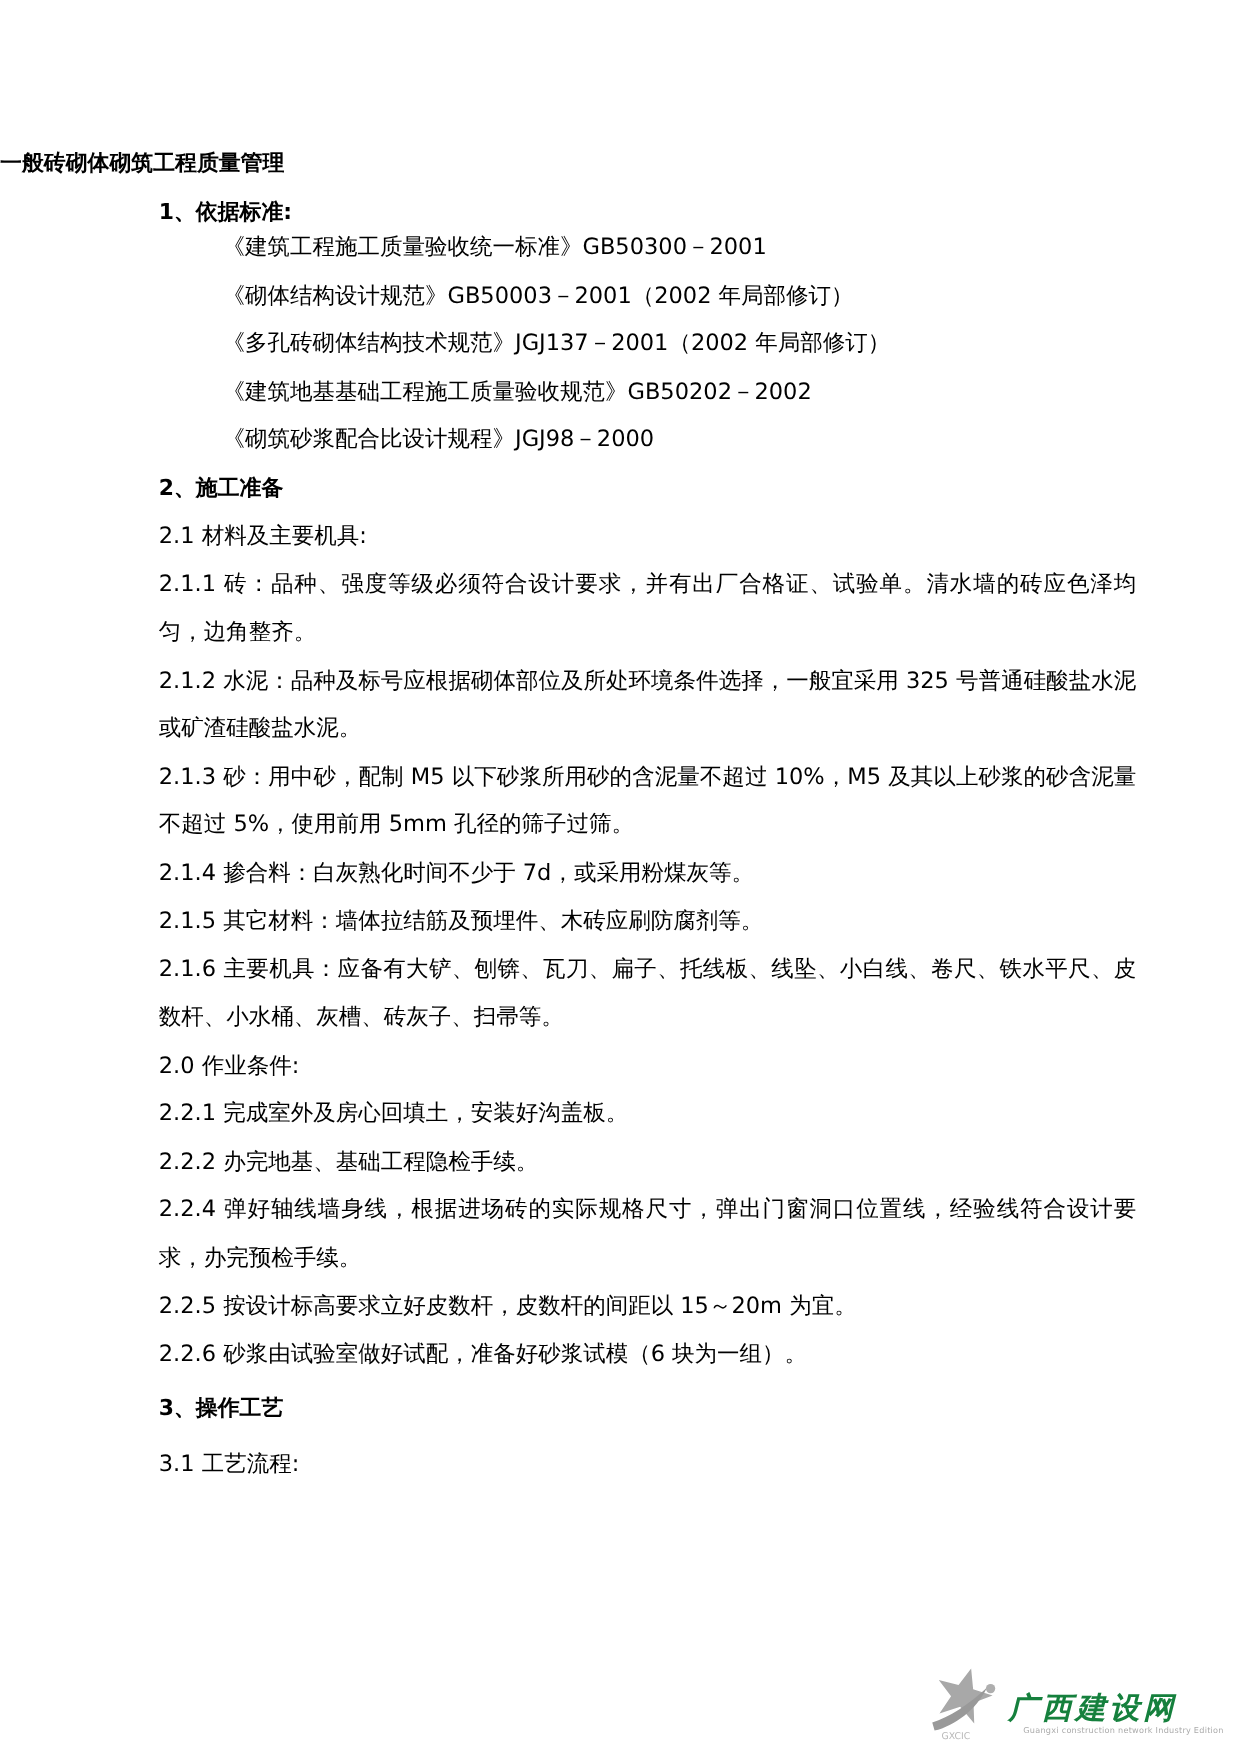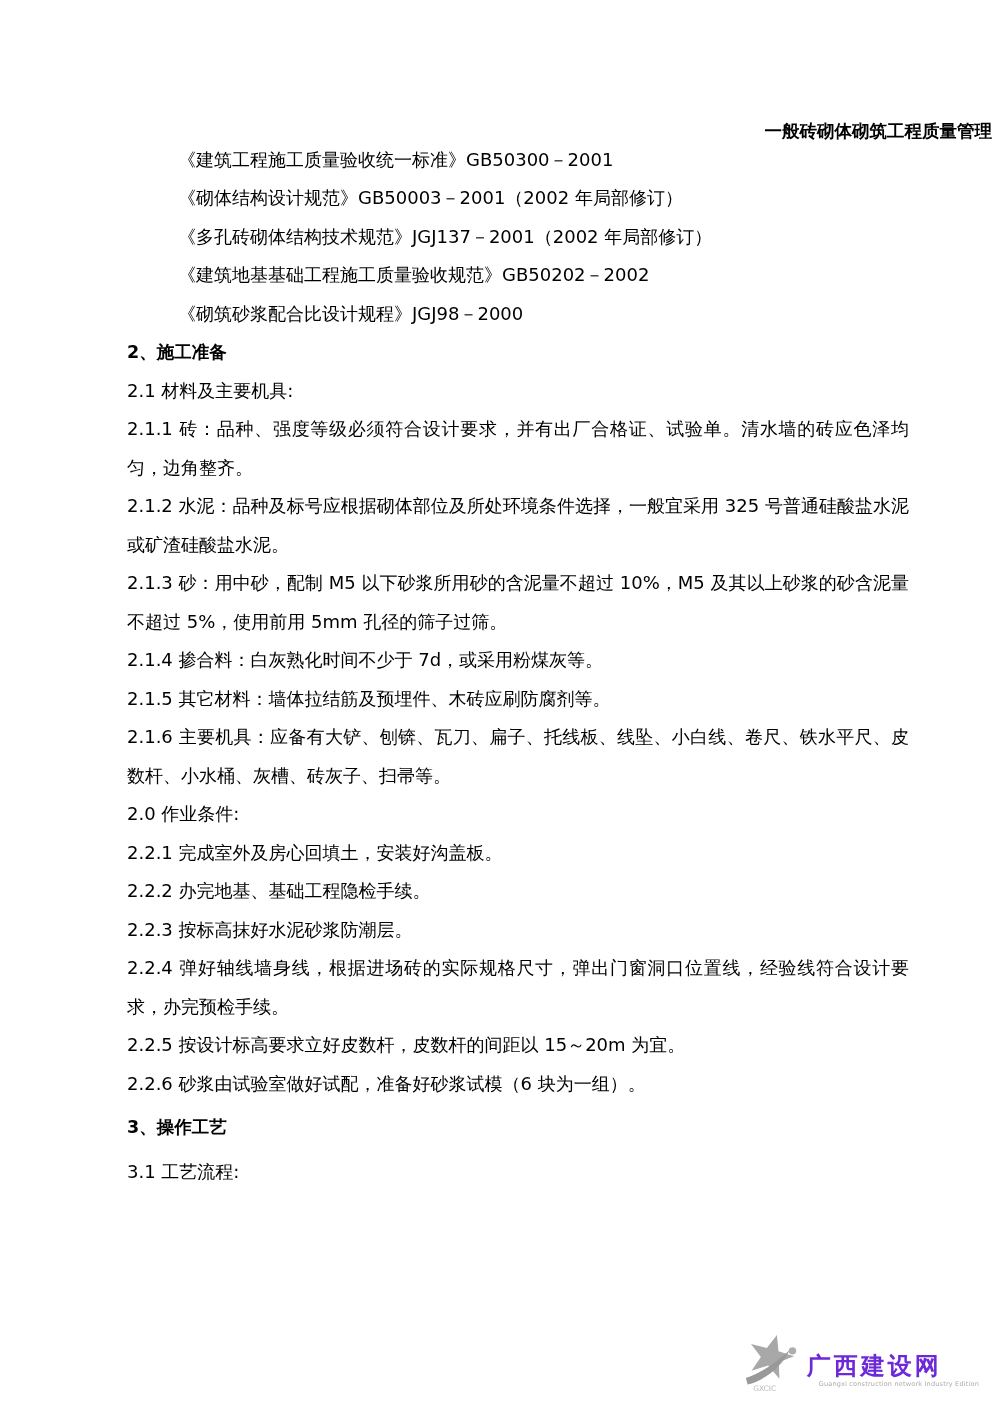--- a/index.html
+++ b/index.html
@@ -23,21 +23,21 @@
   .page-content h1,
   .page-content h2 {
     margin: 0;
     line-height: 38.5px;
     font-size: 18px;
     font-weight: normal;
   }
   .doc-title {
     font-weight: bold !important;
     font-size: 17.5px !important;
-    text-align: right;
+    text-align: left;
     margin-left: -127px !important;
     margin-right: -83px !important;
   }
   .sec-heading {
     font-weight: bold !important;
     font-size: 17.5px !important;
     text-align: left;
   }
   .refs {
     margin-top: -10px;
@@ -72,39 +72,41 @@
   .wm-textcol {
     margin-left: 8px;
     margin-bottom: 5px;
   }
   .wm-sitename {
     font-family: "DejaVu Serif", "Liberation Serif", serif;
     font-weight: bold;
     font-size: 24px;
     line-height: 28px;
     letter-spacing: 3px;
-    color: #6d28d9;
+    color: #15803d;
     white-space: nowrap;
+    font-style: italic;
   }
   .wm-tagline {
     font-size: 6.5px;
     line-height: 9px;
     color: #ababab;
     letter-spacing: 0.2px;
     white-space: nowrap;
     padding-left: 12px;
   }
 </style>
 </head>
 <body>
 
 <div class="page-content">
 
   <h1 class="doc-title"><span>一般砖砌体砌筑工程质量管理</span></h1>
 
+  <h2 class="sec-heading">1、依据标准:</h2>
 
   <div class="refs">
     <p>《建筑工程施工质量验收统一标准》GB50300－2001</p>
     <p>《砌体结构设计规范》GB50003－2001（2002 年局部修订）</p>
     <p>《多孔砖砌体结构技术规范》JGJ137－2001（2002 年局部修订）</p>
     <p>《建筑地基基础工程施工质量验收规范》GB50202－2002</p>
     <p>《砌筑砂浆配合比设计规程》JGJ98－2000</p>
   </div>
 
   <h2 class="sec-heading">2、施工准备</h2>
@@ -112,21 +114,20 @@
   <p class="body-para">2.1 材料及主要机具:</p>
   <p class="body-para">2.1.1 砖：品种、强度等级必须符合设计要求，并有出厂合格证、试验单。清水墙的砖应色泽均匀，边角整齐。</p>
   <p class="body-para">2.1.2 水泥：品种及标号应根据砌体部位及所处环境条件选择，一般宜采用 325 号普通硅酸盐水泥或矿渣硅酸盐水泥。</p>
   <p class="body-para">2.1.3 砂：用中砂，配制 M5 以下砂浆所用砂的含泥量不超过 10%，M5 及其以上砂浆的砂含泥量不超过 5%，使用前用 5mm 孔径的筛子过筛。</p>
   <p class="body-para">2.1.4 掺合料：白灰熟化时间不少于 7d，或采用粉煤灰等。</p>
   <p class="body-para">2.1.5 其它材料：墙体拉结筋及预埋件、木砖应刷防腐剂等。</p>
   <p class="body-para">2.1.6 主要机具：应备有大铲、刨锛、瓦刀、扁子、托线板、线坠、小白线、卷尺、铁水平尺、皮数杆、小水桶、灰槽、砖灰子、扫帚等。</p>
   <p class="body-para">2.0 作业条件:</p>
   <p class="body-para">2.2.1 完成室外及房心回填土，安装好沟盖板。</p>
   <p class="body-para">2.2.2 办完地基、基础工程隐检手续。</p>
-  <p class="body-para">2.2.3 按标高抹好水泥砂浆防潮层。</p>
   <p class="body-para">2.2.4 弹好轴线墙身线，根据进场砖的实际规格尺寸，弹出门窗洞口位置线，经验线符合设计要求，办完预检手续。</p>
   <p class="body-para">2.2.5 按设计标高要求立好皮数杆，皮数杆的间距以 15～20m 为宜。</p>
   <p class="body-para">2.2.6 砂浆由试验室做好试配，准备好砂浆试模（6 块为一组）。</p>
 
   <h2 class="sec-heading heading-process">3、操作工艺</h2>
 
   <p class="process-para">3.1 工艺流程:</p>
 
 </div>
 

